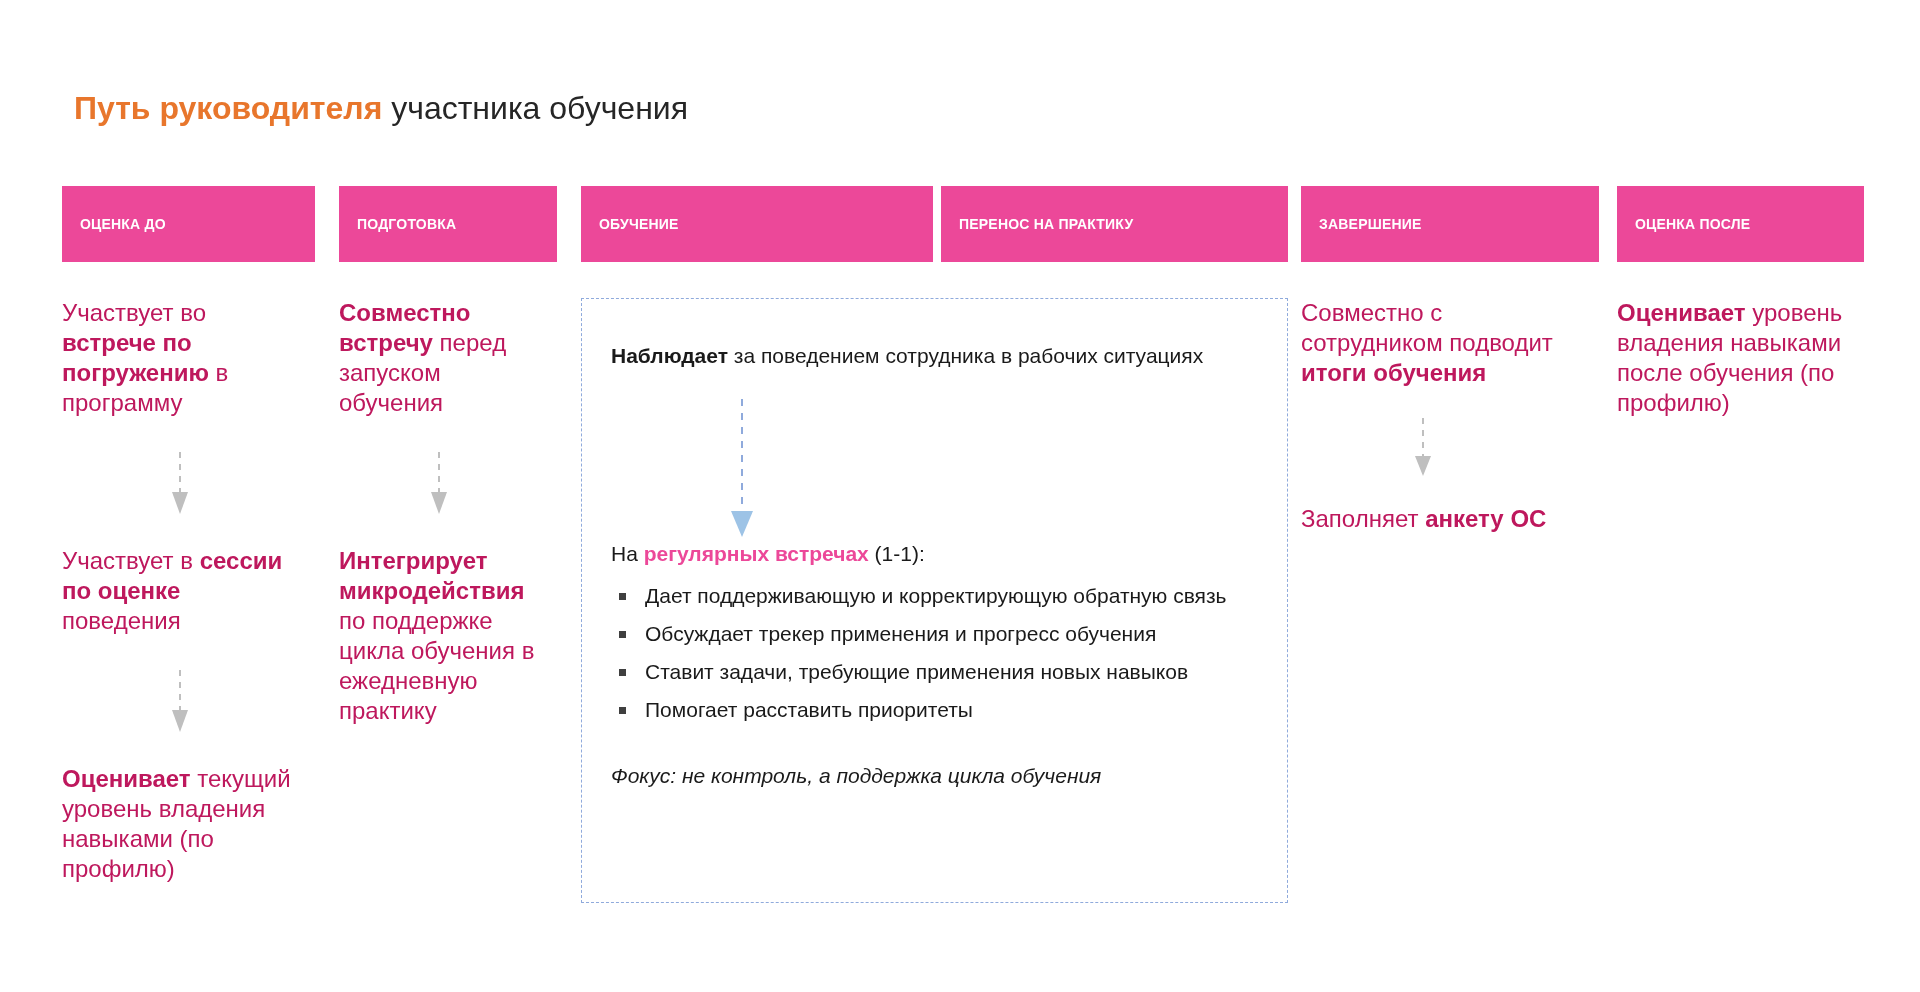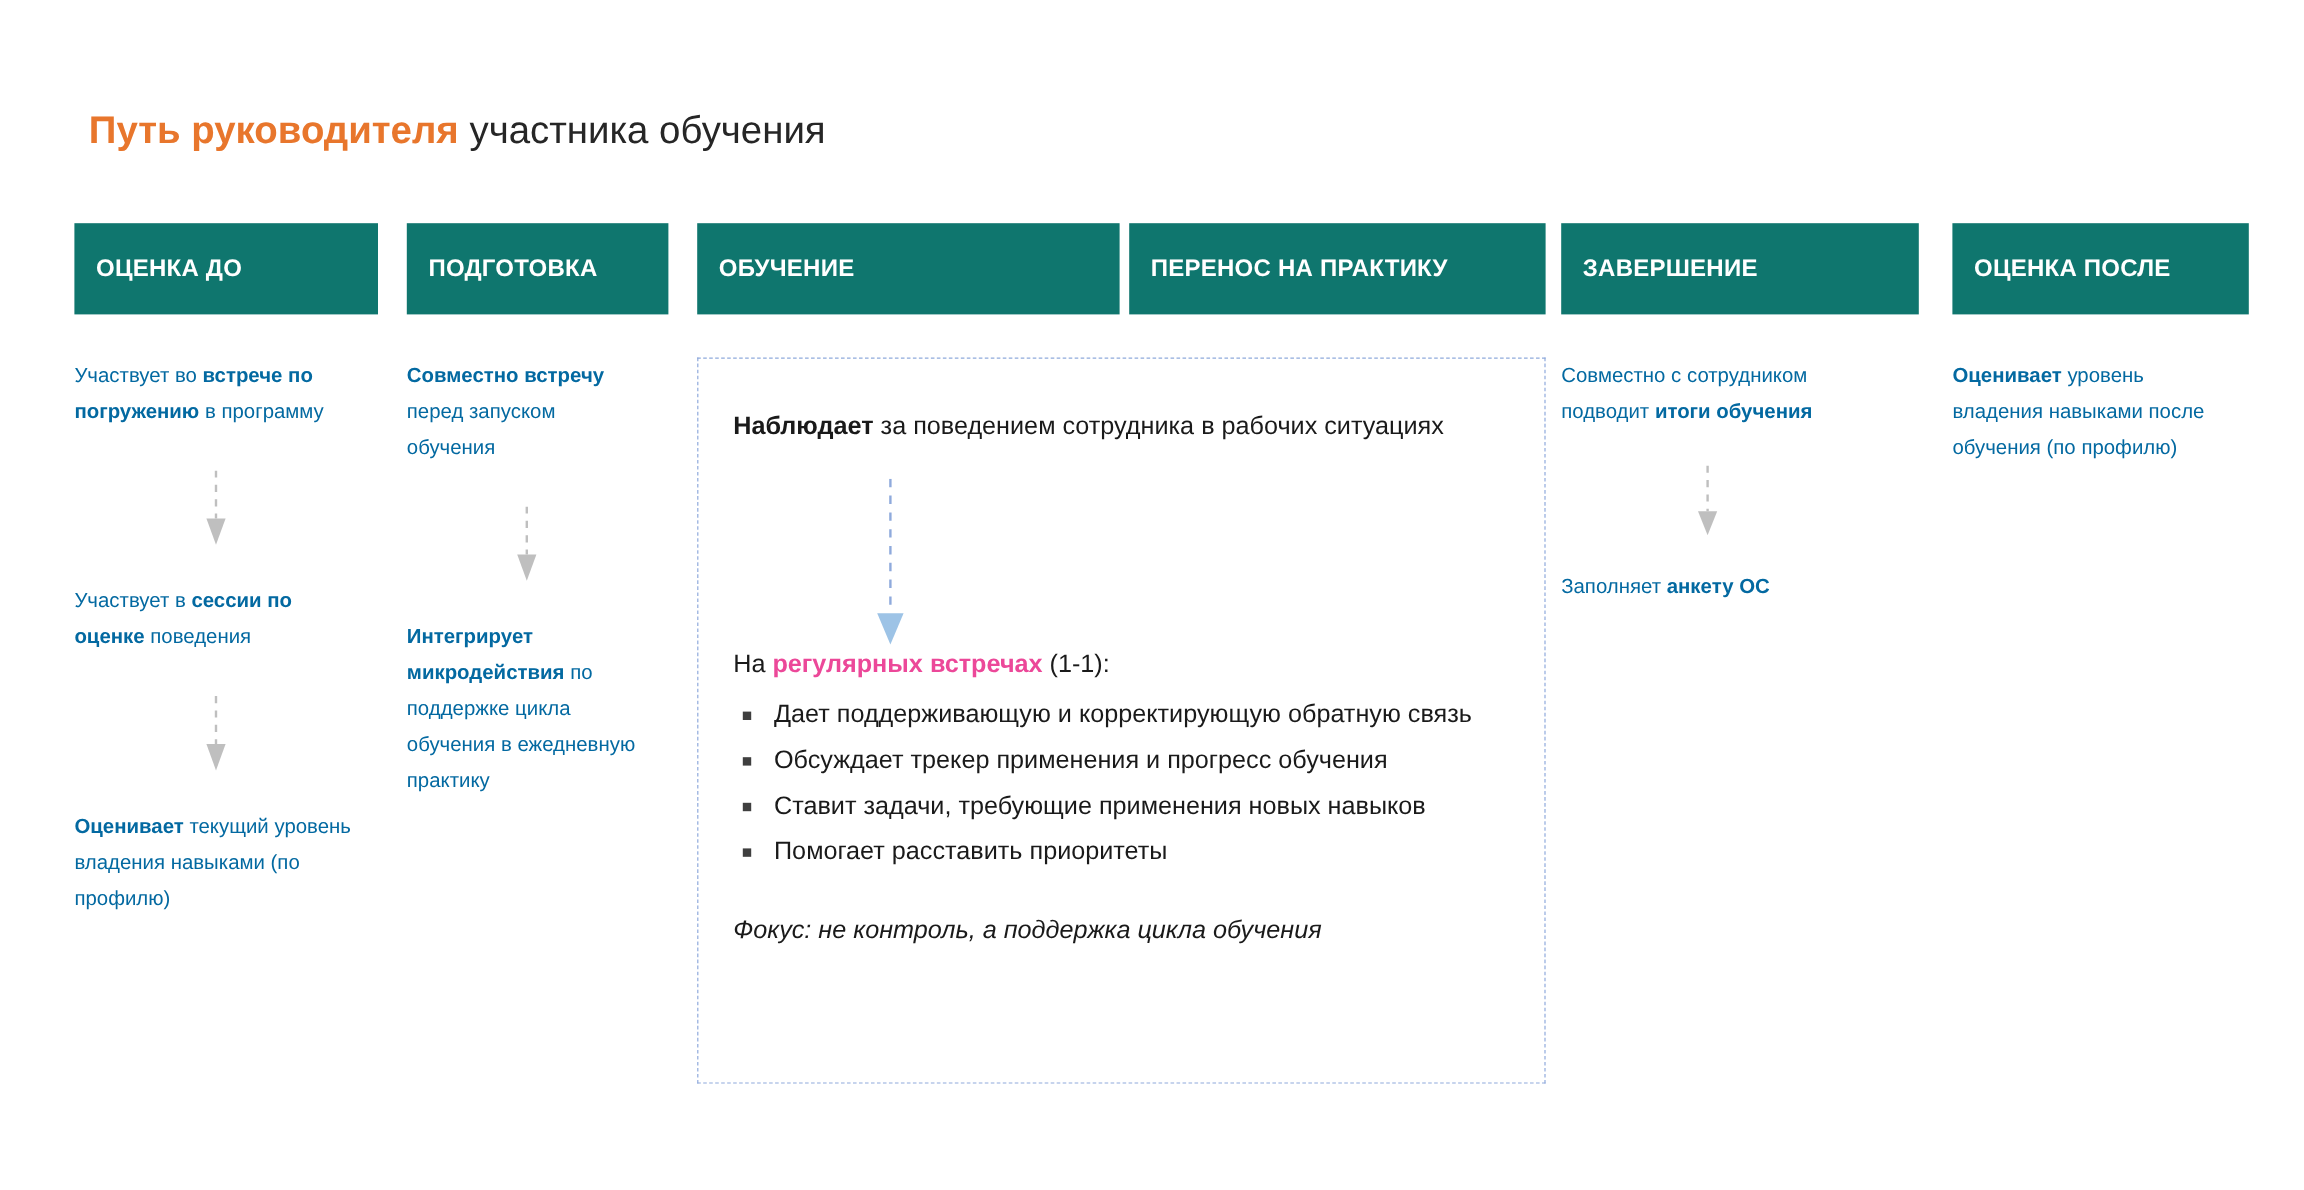--- a/index.html
+++ b/index.html
@@ -41,43 +41,43 @@
     top: 186px;
     width: 1920px;
     height: 780px;
   }
   .col {
     position: absolute;
     top: 0;
   }
 
   .col-header {
-    background: #0f766e;
+    background: #ec4899;
     color: #ffffff;
     font-weight: bold;
-    font-size: 20px;
+    font-size: 14px;
     letter-spacing: 0.2px;
     height: 76px;
     box-sizing: border-box;
     padding: 0 18px;
     display: flex;
     align-items: center;
     white-space: nowrap;
   }
 
   .col-body {
     margin-top: 36px;
     padding: 0 18px 0 0;
     box-sizing: border-box;
   }
 
   .block {
-    font-size: 17px;
-    line-height: 30px;
-    color: #0369a1;
+    font-size: 24px;
+    line-height: 30px;
+    color: #be185d;
   }
   .block b { font-weight: bold; }
 
   
   .arrow-gray {
     width: 100%;
     display: flex;
     justify-content: center;
   }
   .arrow-gray svg { display: block; }
@@ -225,21 +225,21 @@
           <line x1="12" y1="0" x2="12" y2="38" stroke="#bfbfbf" stroke-width="2" stroke-dasharray="6,6"></line>
           <polygon points="4,38 20,38 12,58" fill="#bfbfbf"></polygon>
         </svg>
       </div>
       <div class="block">
         <span>Заполняет </span><b>анкету ОС</b><span></span>
       </div>
     </div>
   </div>
 
-  <div class="col" style="left:1617px; width:247px;margin-left:10px;">
+  <div class="col" style="left:1617px; width:247px;">
     <div class="col-header">ОЦЕНКА ПОСЛЕ</div>
     <div class="col-body">
       <div class="block">
         <span></span><b>Оценивает</b><span> уровень владения навыками после обучения (по профилю)</span>
       </div>
     </div>
   </div>
 
   <div class="center-panel">
 

